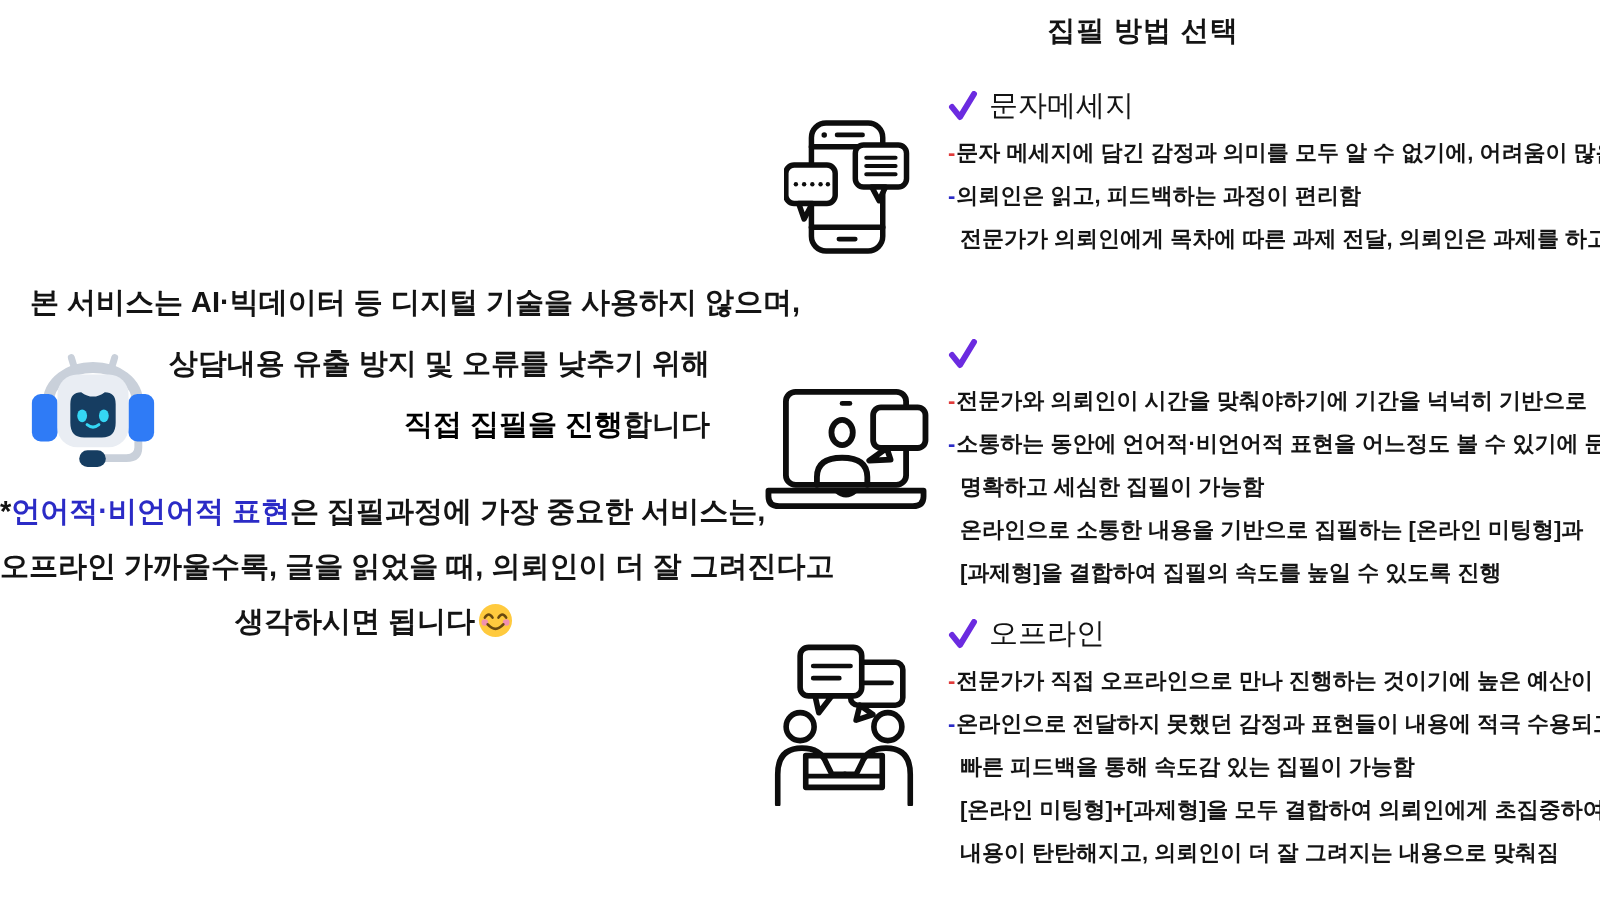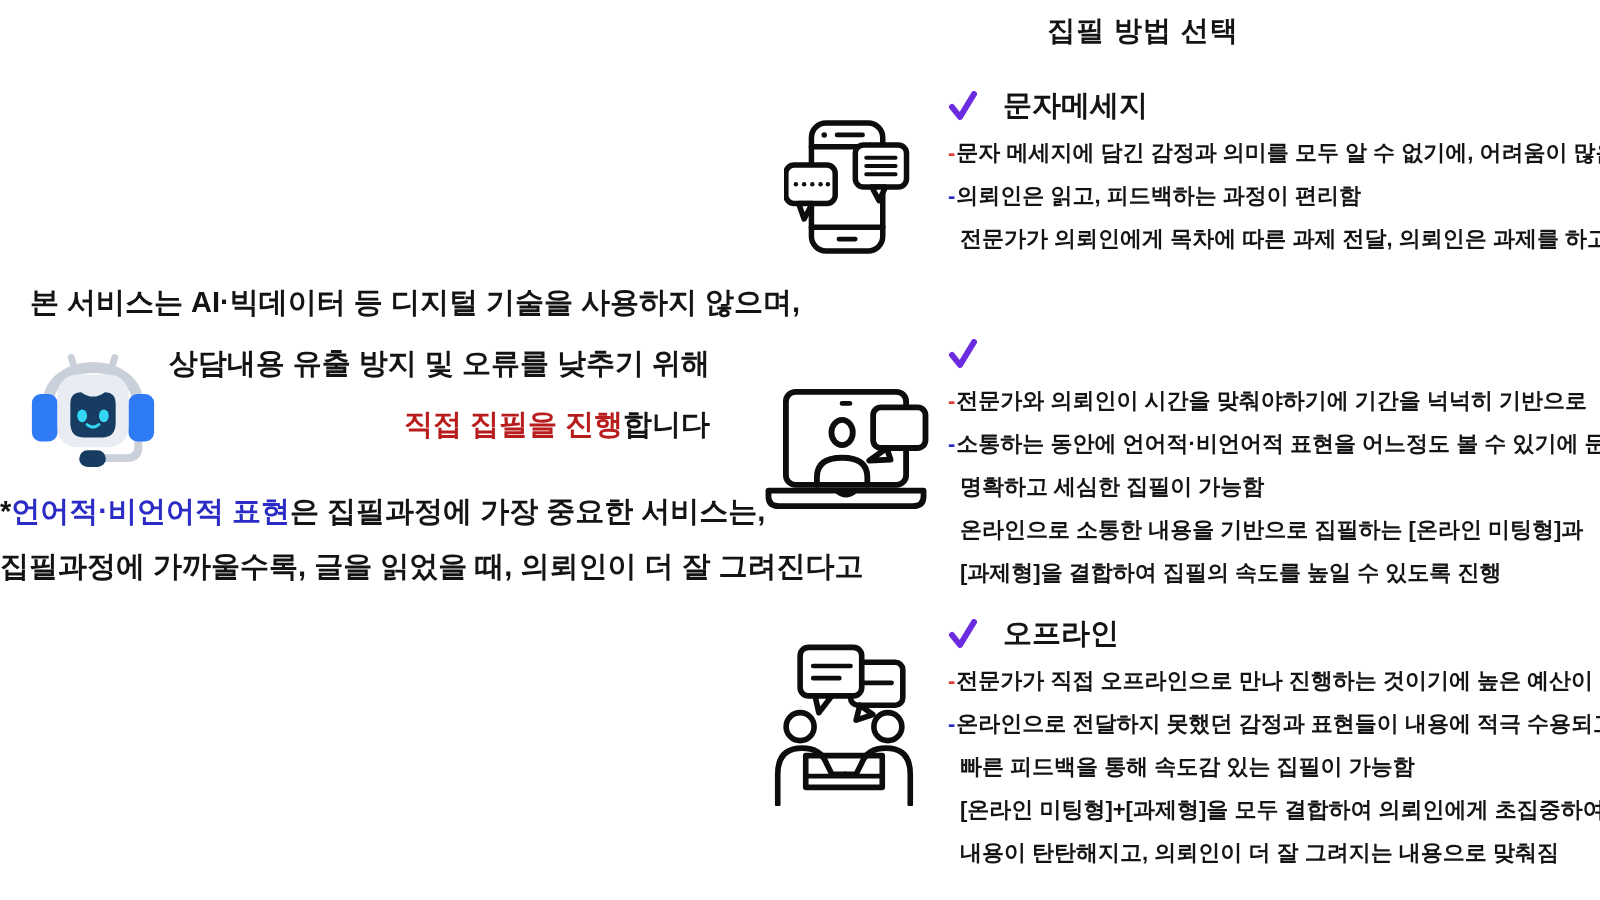--- a/index.html
+++ b/index.html
@@ -4,38 +4,38 @@
 <style>
   html,body{margin:0;padding:0;background:#fff;}
   body{font-family:"Liberation Sans","DejaVu Sans",sans-serif;color:#141414;}
   .canvas{position:relative;width:1600px;height:900px;background:#ffffff;overflow:hidden;}
 
   
   .main-title{position:absolute;left:860px;top:12px;width:566px;text-align:center;
     font-size:28px;font-weight:bold;letter-spacing:1px;}
   .section{position:absolute;left:948px;width:645px;}
   .sec1{top:84px}.sec2{top:332px}.sec3{top:612px}
-  .sec-heading{display:flex;align-items:center;gap:25px;font-size:29px;font-weight:bold;
+  .sec-heading{display:flex;align-items:center;gap:11px;font-size:29px;font-weight:normal;
     height:44px;margin-bottom:3px;}
   .check-icon{width:30px;height:30px;flex:0 0 auto;}
   .body-line{font-size:22px;font-weight:600;line-height:43px;white-space:nowrap;}
   .dash{font-weight:bold;margin-right:1px;}
   .dash.red{color:#E03A3A}
   .dash.blue{color:#2B2BC6}
   .cont{padding-left:12px;}
   .icon-phone{position:absolute;left:784px;top:112px;}
   .icon-laptop{position:absolute;left:758px;top:386px;}
   .icon-meeting{position:absolute;left:764px;top:638px;}
 
   
   .intro{position:absolute;left:30px;top:272px;width:680px;text-align:right;
     font-size:29px;font-weight:bold;line-height:61px;white-space:nowrap;}
   .note{position:absolute;left:0px;top:484px;width:748px;text-align:center;
     font-size:29px;font-weight:bold;line-height:55px;white-space:nowrap;}
-  .hl-purple{color:#b91c1c;margin-top:16px;}
+  .hl-purple{color:#000000;margin-top:16px;}
   .hl-blue{color:#2B2BC6;margin-top:16px;}
   .robot{position:absolute;left:24px;top:328px;}
   .emoji{display:inline-block;vertical-align:-7px;width:35px;height:35px;margin-left:3px;}
 
   .lineart{stroke:#0d0d0d;stroke-linecap:round;stroke-linejoin:round;fill:none;}
 </style>
 </head>
 <body>
 
 <div class="canvas">
@@ -60,21 +60,31 @@
     <ellipse cx="59" cy="88" rx="5" ry="6.5" fill="#35D6F4"></ellipse>
     <ellipse cx="81" cy="88" rx="5" ry="6.5" fill="#35D6F4"></ellipse>
     <path d="M64,97 Q70,102 76,97" stroke="#35D6F4" stroke-width="3" fill="none" stroke-linecap="round"></path>
     <rect x="56" y="123" width="27" height="17" rx="8.5" fill="#163D61"></rect>
   </svg>
 
   <div class="note">
     <div>
       <span>*</span><span class="hl-blue">언어적·비언어적 표현</span><span>은 집필과정에 가장 중요한 서비스는,</span>
     </div>
-    <div>집필과정에 가까울수록, 글을 읽었을 때, 의뢰인이 더 잘 그려진다고</div>
+    <div>오프라인 가까울수록, 글을 읽었을 때, 의뢰인이 더 잘 그려진다고</div>
+    <div>
+      <span>생각하시면 됩니다</span><svg class="emoji" viewBox="0 0 36 36">
+        <circle cx="18" cy="18" r="17" fill="#FFCA3E"></circle>
+        <path d="M7,15 Q11,8.5 15,15" stroke="#69490F" stroke-width="2.6" fill="none" stroke-linecap="round"></path>
+        <path d="M21,15 Q25,8.5 29,15" stroke="#69490F" stroke-width="2.6" fill="none" stroke-linecap="round"></path>
+        <circle cx="7" cy="20" r="3.4" fill="#F191AF"></circle>
+        <circle cx="29" cy="20" r="3.4" fill="#F191AF"></circle>
+        <path d="M10,22 Q18,31 26,22" stroke="#69490F" stroke-width="2.8" fill="none" stroke-linecap="round"></path>
+      </svg>
+    </div>
   </div>
 
   <div class="main-title">집필 방법 선택</div>
 
   <svg class="icon-phone" width="128" height="150" viewBox="0 0 140 152">
     <rect class="lineart" x="30" y="6" width="78" height="140" rx="16" stroke-width="6"></rect>
     <path class="lineart" d="M30,32 H108" stroke-width="6"></path>
     <path class="lineart" d="M30,120 H108" stroke-width="6"></path>
     <circle cx="44" cy="19" r="3" fill="#0d0d0d"></circle>
     <path class="lineart" d="M58,19 H86" stroke-width="5"></path>

